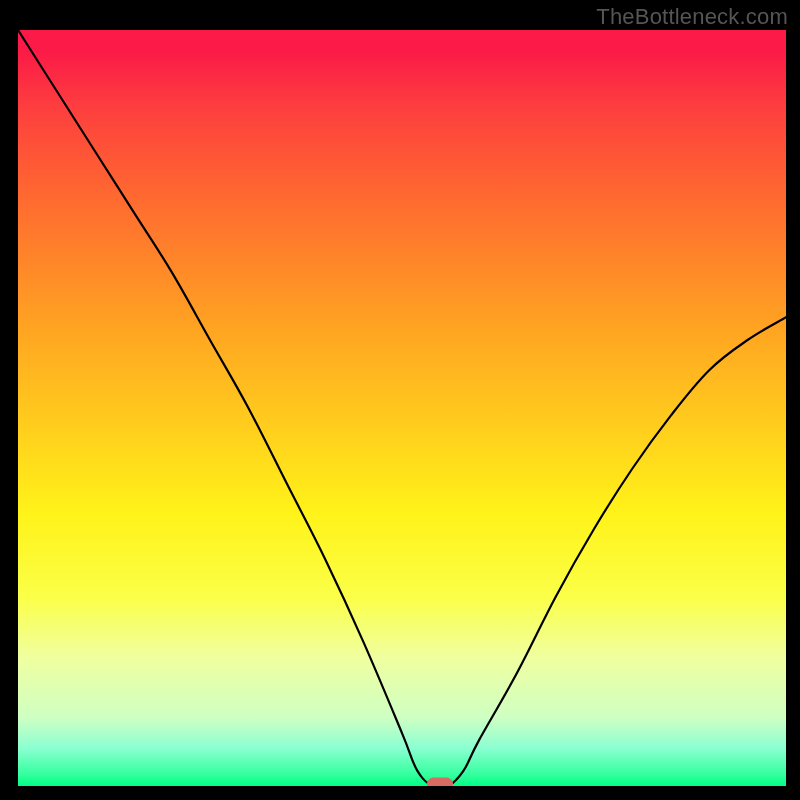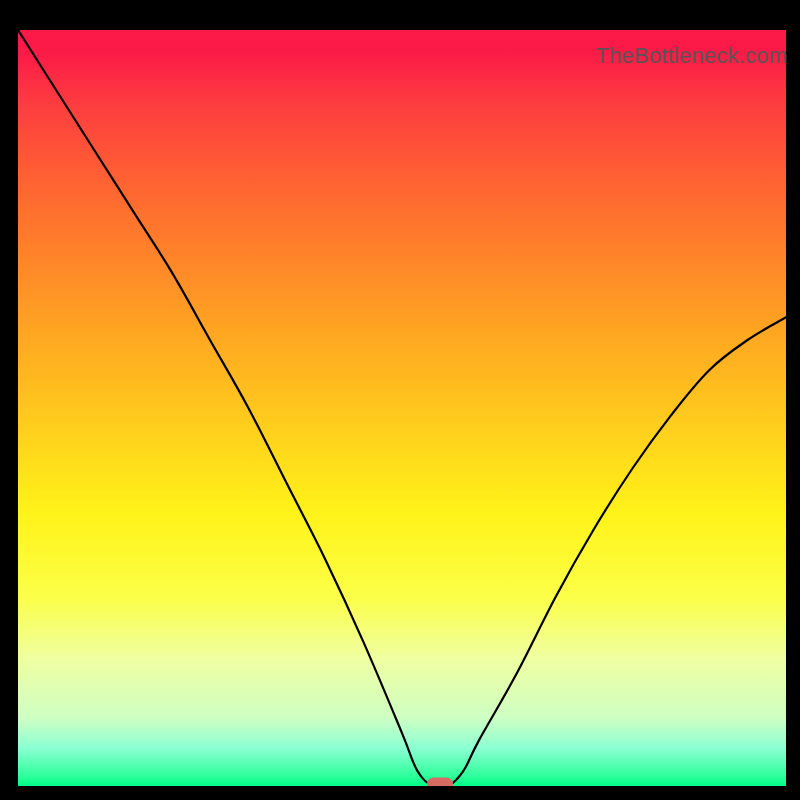--- a/index.html
+++ b/index.html
@@ -19,21 +19,20 @@
   }
   .watermark {
     position: absolute;
     top: 4px;
     right: 12px;
     color: #555;
     font-size: 22px;
     font-weight: 400;
     z-index: 10;
     letter-spacing: 0.2px;
-    margin-top: 39px;
   }
   .plot {
     position: absolute;
     left: 18px;
     top: 30px;
     width: 768px;
     height: 756px;
     overflow: hidden;
   }
   .gradient {

